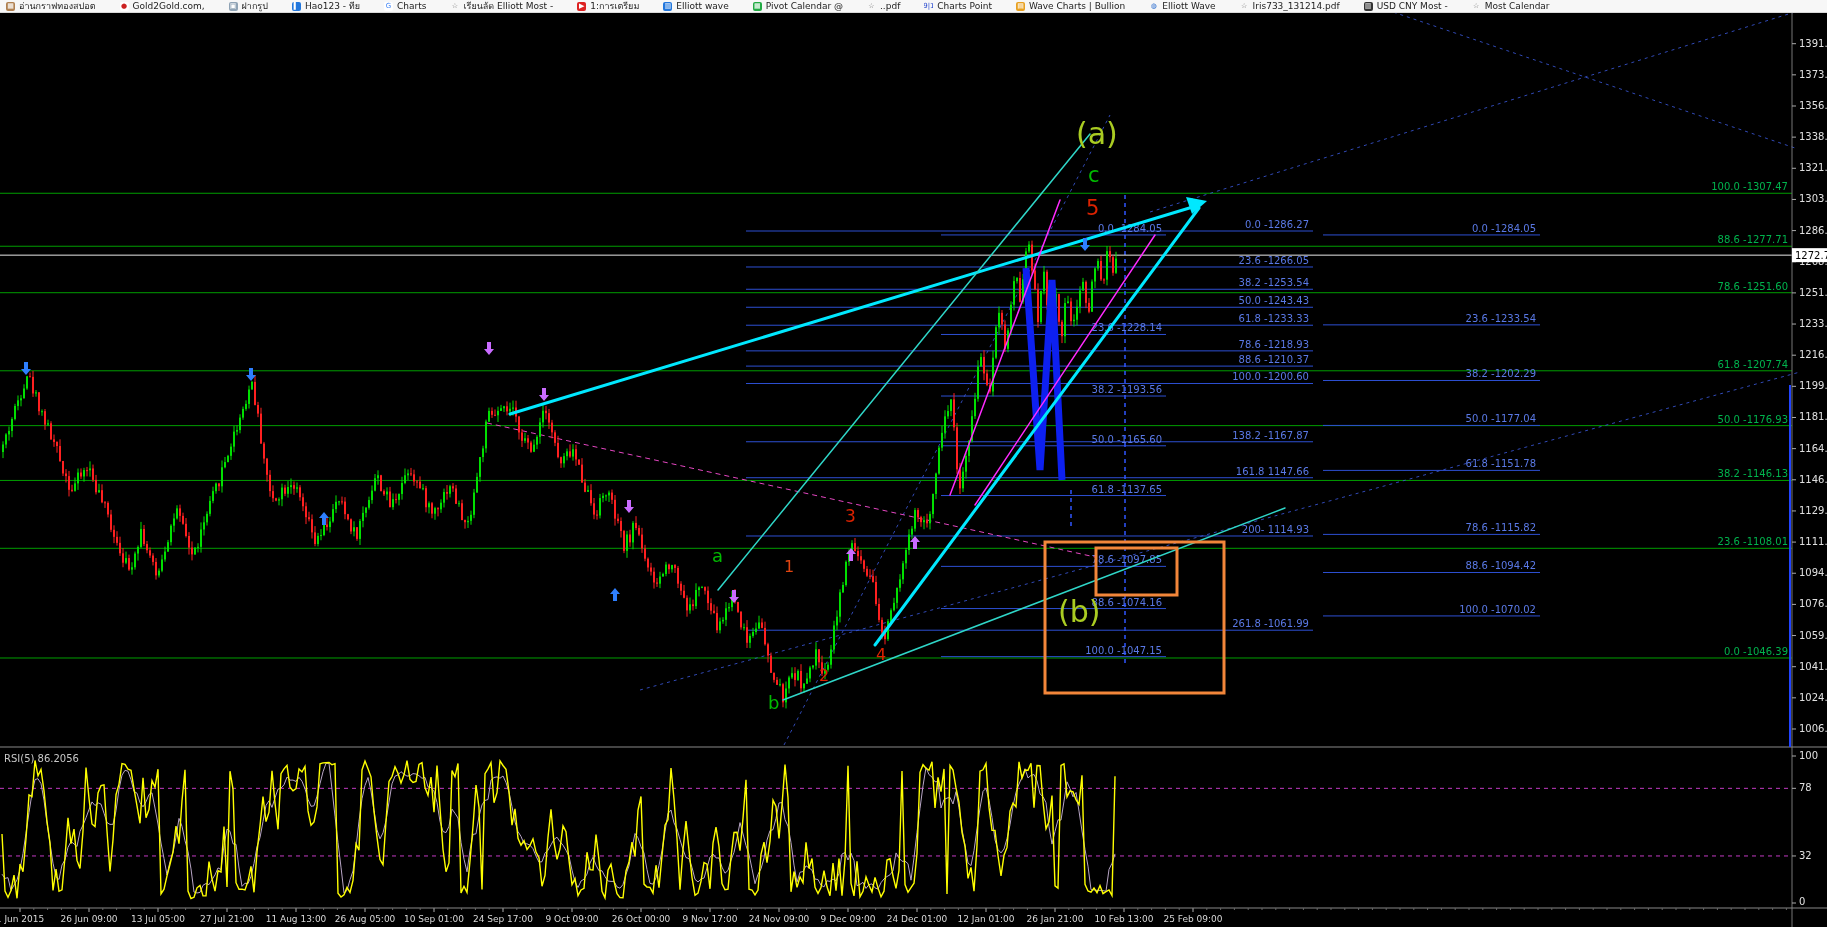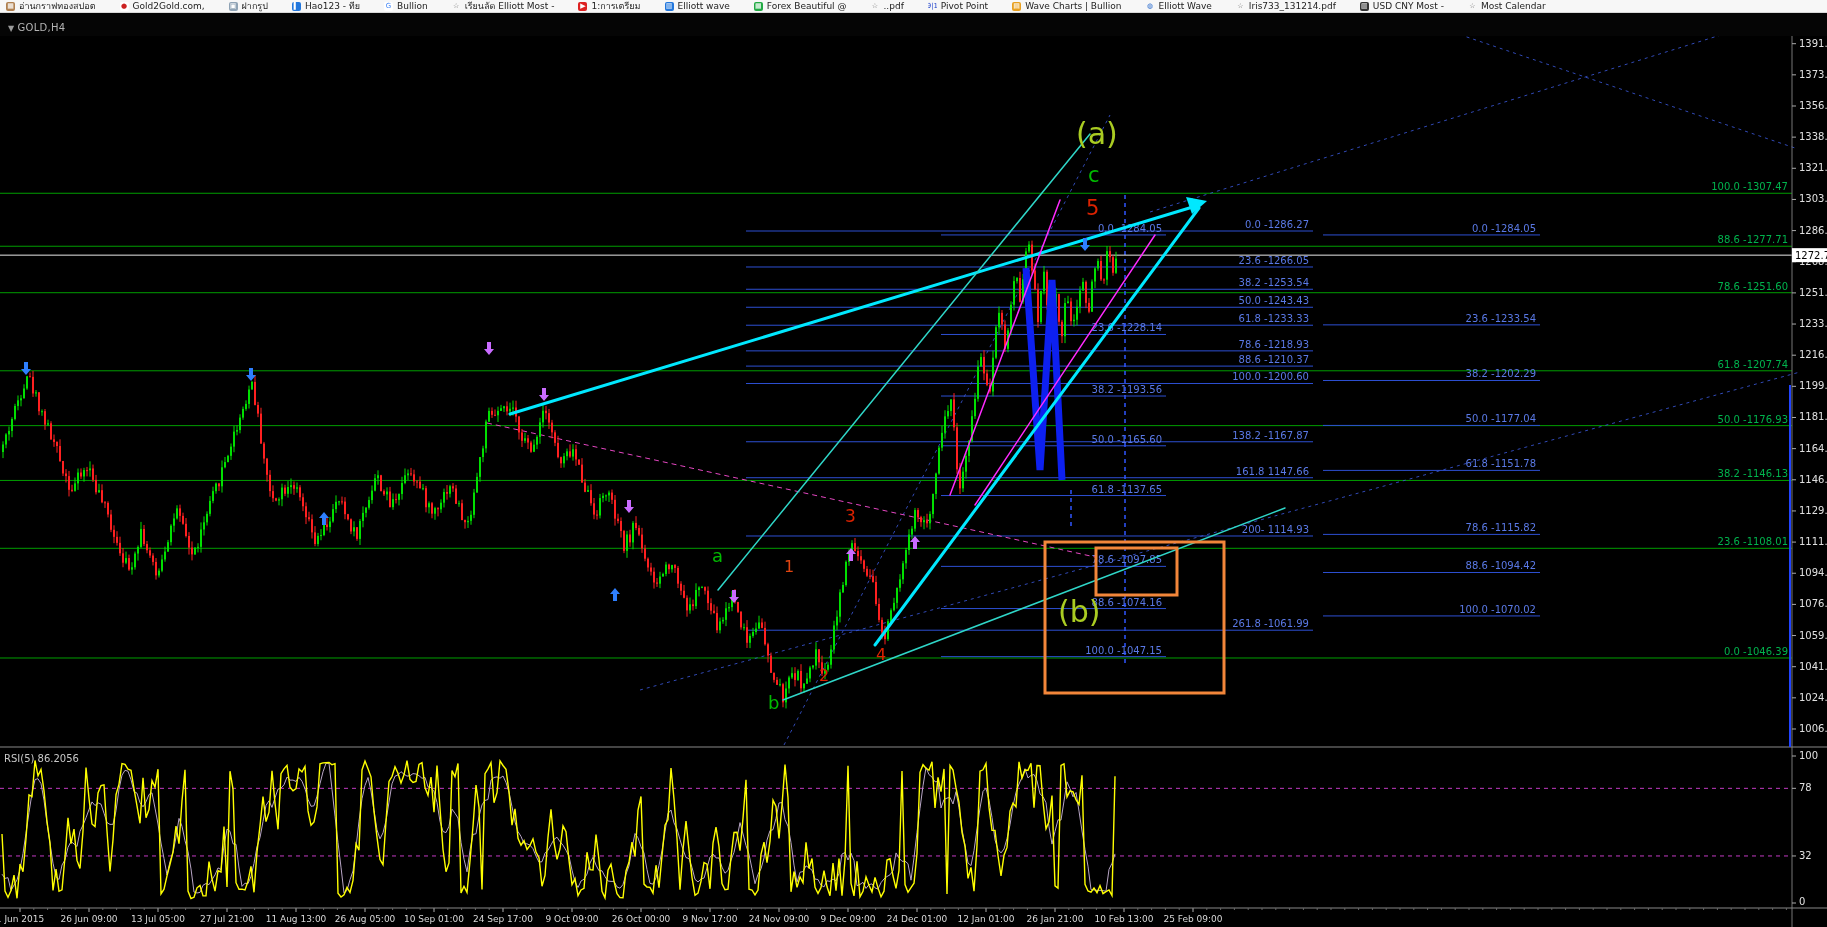--- a/index.html
+++ b/index.html
@@ -34,45 +34,45 @@
       <div class="bm-item">
         <span class="bm-ico" style="background: rgb(143, 163, 181); color: rgb(255, 255, 255);">▣</span>
         <span>ฝากรูป</span>
       </div>
       <div class="bm-item">
         <span class="bm-ico" style="background: rgb(34, 119, 221); color: rgb(255, 255, 255);">▍</span>
         <span>Hao123 - ทีย</span>
       </div>
       <div class="bm-item">
         <span class="bm-ico" style="background: rgb(255, 255, 255); color: rgb(66, 133, 244);">G</span>
-        <span>Bullion</span>
+        <span>Charts</span>
       </div>
       <div class="bm-item">
         <span class="bm-ico" style="background: transparent; color: rgb(102, 102, 102);">☆</span>
         <span>เรียนลัด Elliott Most -</span>
       </div>
       <div class="bm-item">
         <span class="bm-ico" style="background: rgb(221, 34, 34); color: rgb(255, 255, 255);">▶</span>
         <span>1:การเตรียม</span>
       </div>
       <div class="bm-item">
         <span class="bm-ico" style="background: rgb(34, 119, 221); color: rgb(255, 255, 255);">▥</span>
         <span>Elliott wave</span>
       </div>
       <div class="bm-item">
         <span class="bm-ico" style="background: rgb(34, 170, 68); color: rgb(255, 255, 255);">▦</span>
-        <span>Forex Beautiful @</span>
+        <span>Pivot Calendar @</span>
       </div>
       <div class="bm-item">
         <span class="bm-ico" style="background: transparent; color: rgb(102, 102, 102);">☆</span>
         <span>..pdf</span>
       </div>
       <div class="bm-item">
         <span class="bm-ico" style="background: transparent; color: rgb(34, 68, 204);">9|1</span>
-        <span>Pivot Point</span>
+        <span>Charts Point</span>
       </div>
       <div class="bm-item">
         <span class="bm-ico" style="background: rgb(232, 160, 32); color: rgb(255, 255, 255);">▤</span>
         <span>Wave Charts | Bullion</span>
       </div>
       <div class="bm-item">
         <span class="bm-ico" style="background: transparent; color: rgb(34, 102, 204);">◍</span>
         <span>Elliott Wave</span>
       </div>
       <div class="bm-item">
@@ -81,23 +81,20 @@
       </div>
       <div class="bm-item">
         <span class="bm-ico" style="background: rgb(51, 51, 51); color: rgb(255, 255, 255);">▥</span>
         <span>USD CNY Most -</span>
       </div>
       <div class="bm-item">
         <span class="bm-ico" style="background: transparent; color: rgb(102, 102, 102);">☆</span>
         <span>Most Calendar</span>
       </div>
     </div>
-  <div id="title-bar">
-    <div id="symbol-title"><span class="tri">▼</span><span>GOLD,H4</span></div>
-  </div>
   <svg id="chart-svg" width="1827" height="927" viewBox="0 0 1827 927">
       <line x1="0" y1="193.26399999999992" x2="1792" y2="193.26399999999992" stroke="#009e00" stroke-width="1"></line>
       <text x="1788" y="190.26399999999992" fill="#00b34d" font-size="10" text-anchor="end">100.0 -1307.47</text>
       <line x1="0" y1="246.2367999999999" x2="1792" y2="246.2367999999999" stroke="#009e00" stroke-width="1"></line>
       <text x="1788" y="243.2367999999999" fill="#00b34d" font-size="10" text-anchor="end">88.6 -1277.71</text>
       <line x1="0" y1="292.7126000000001" x2="1792" y2="292.7126000000001" stroke="#009e00" stroke-width="1"></line>
       <text x="1788" y="289.7126000000001" fill="#00b34d" font-size="10" text-anchor="end">78.6 -1251.60</text>
       <line x1="0" y1="370.7833999999999" x2="1792" y2="370.7833999999999" stroke="#009e00" stroke-width="1"></line>
       <text x="1788" y="367.7833999999999" fill="#00b34d" font-size="10" text-anchor="end">61.8 -1207.74</text>
       <line x1="0" y1="425.62519999999984" x2="1792" y2="425.62519999999984" stroke="#009e00" stroke-width="1"></line>

